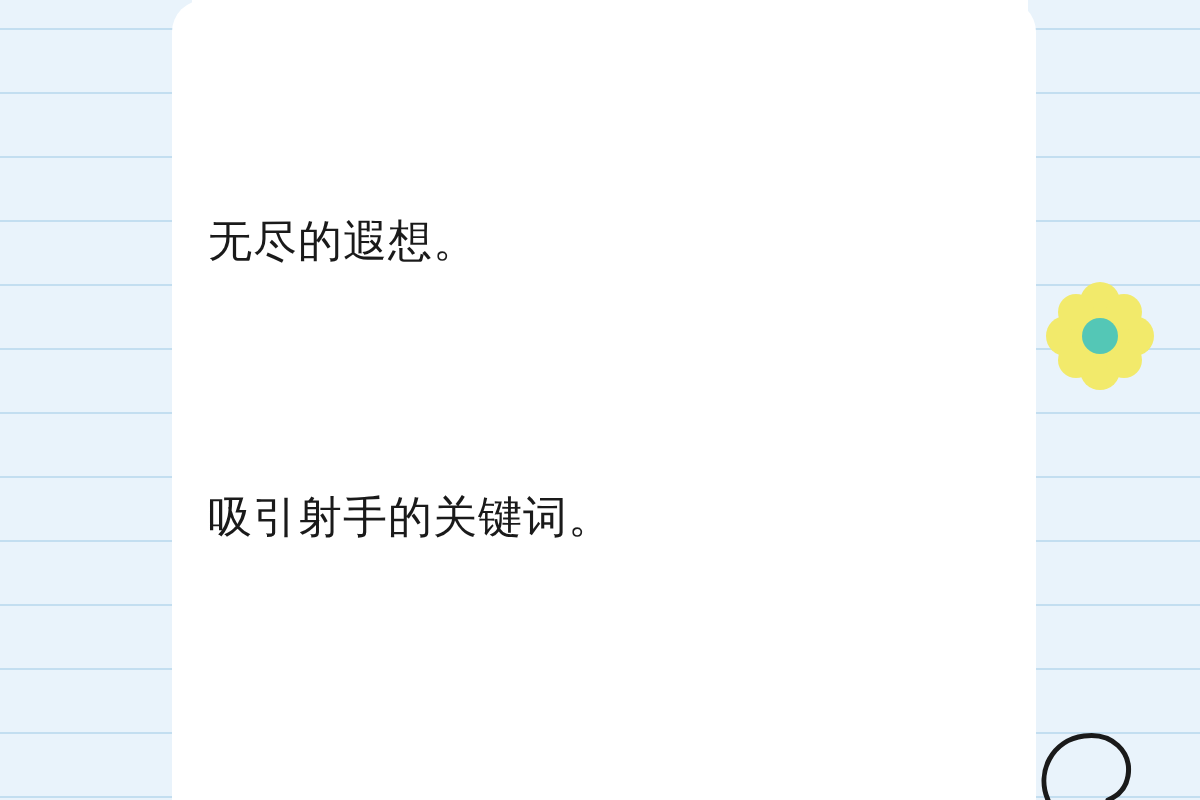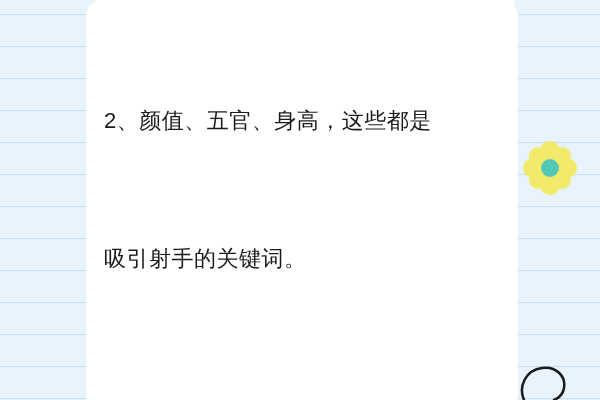--- a/index.html
+++ b/index.html
@@ -135,21 +135,21 @@
     <div class="line" style="top:238px"></div>
     <div class="line" style="top:270px"></div>
     <div class="line" style="top:302px"></div>
     <div class="line" style="top:334px"></div>
     <div class="line" style="top:366px"></div>
     <div class="line" style="top:398px"></div>
   </div>
 
   <div class="card">
     <div class="text-body">
-      <span class="text-line">2、颜值、五官、身高，这些都是</span>
+      <span class="text-line">无尽的遐想。</span>
       <span class="text-line">吸引射手的关键词。</span>
       
       
       
       
       
       
     </div>
   </div>
 

